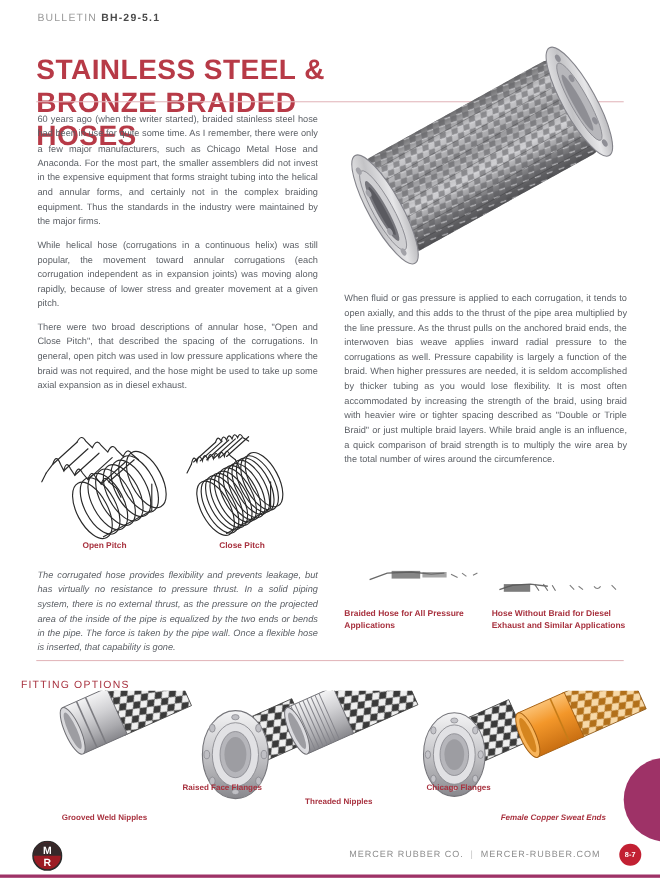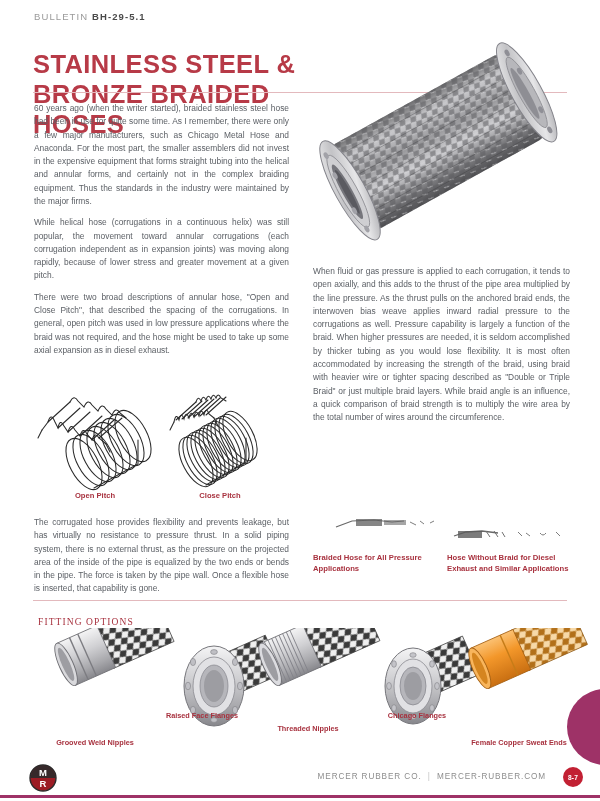--- a/index.html
+++ b/index.html
@@ -70,20 +70,21 @@
 
   .col-left-lower {
     position: absolute;
     left: 34px;
     top: 516px;
     width: 255px;
     font-size: 8.4px;
     line-height: 1.58;
     color: #5c6066;
     text-align: justify;
+    font-style: italic;
   }
   .col-left-lower p { margin: 0; }
 
   
   .hero {
     position: absolute;
     left: 303px;
     top: 22px;
     width: 268px;
     height: 238px;
@@ -129,26 +130,25 @@
     left: 33px;
     top: 600px;
     width: 534px;
     height: 1px;
     background: #e3b9bd;
   }
 
   
   .fitting-heading {
     position: absolute;
-    left: 38px;
+    left: 19px;
     top: 617px;
     font-size: 9.5px;
     letter-spacing: 1.1px;
     color: #a8323f;
-    font-family: Liberation Serif, serif;
   }
   .fittings {
     position: absolute;
     left: 0px;
     top: 628px;
     width: 600px;
     height: 128px;
   }
   .fit-caption {
     position: absolute;
@@ -156,21 +156,21 @@
     font-weight: bold;
     line-height: 1.35;
     color: #a8323f;
     text-align: center;
     width: 110px;
   }
   .fc1 { left: 40px;  top: 738px; }
   .fc2 { left: 147px; top: 711px; }
   .fc3 { left: 253px; top: 724px; }
   .fc4 { left: 362px; top: 711px; }
-  .fc5 { left: 464px; top: 738px; }
+  .fc5 { left: 448px; top: 738px; font-style: italic; }
 
   
   .magenta-circle {
     position: absolute;
     left: 567px;
     top: 689px;
     width: 76px;
     height: 76px;
     border-radius: 50%;
     background: #9e3267;

